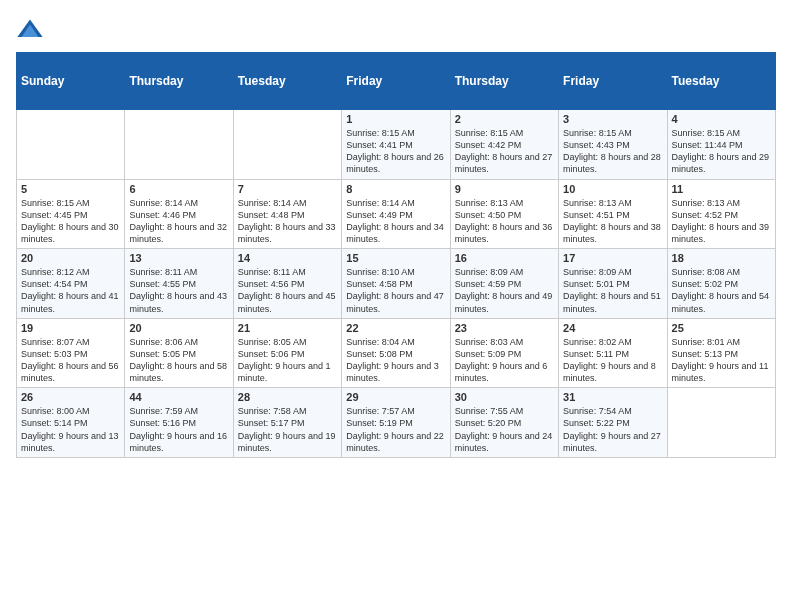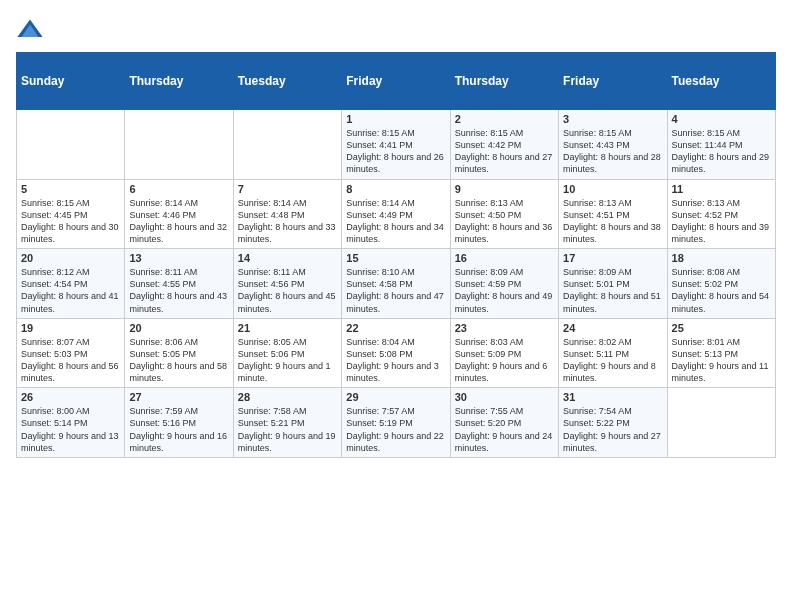--- a/index.html
+++ b/index.html
@@ -291,29 +291,29 @@
         </td>
       </tr>
       <tr>
         <td>
           <span class="day-number">26</span>
           <div class="cell-text">Sunrise: 8:00 AM
 Sunset: 5:14 PM
 Daylight: 9 hours and 13 minutes.</div>
         </td>
         <td>
-          <span class="day-number">27</span>
+          <span class="day-number">44</span>
           <div class="cell-text">Sunrise: 7:59 AM
 Sunset: 5:16 PM
 Daylight: 9 hours and 16 minutes.</div>
         </td>
         <td>
           <span class="day-number">28</span>
           <div class="cell-text">Sunrise: 7:58 AM
-Sunset: 5:21 PM
+Sunset: 5:17 PM
 Daylight: 9 hours and 19 minutes.</div>
         </td>
         <td>
           <span class="day-number">29</span>
           <div class="cell-text">Sunrise: 7:57 AM
 Sunset: 5:19 PM
 Daylight: 9 hours and 22 minutes.</div>
         </td>
         <td>
           <span class="day-number">30</span>

